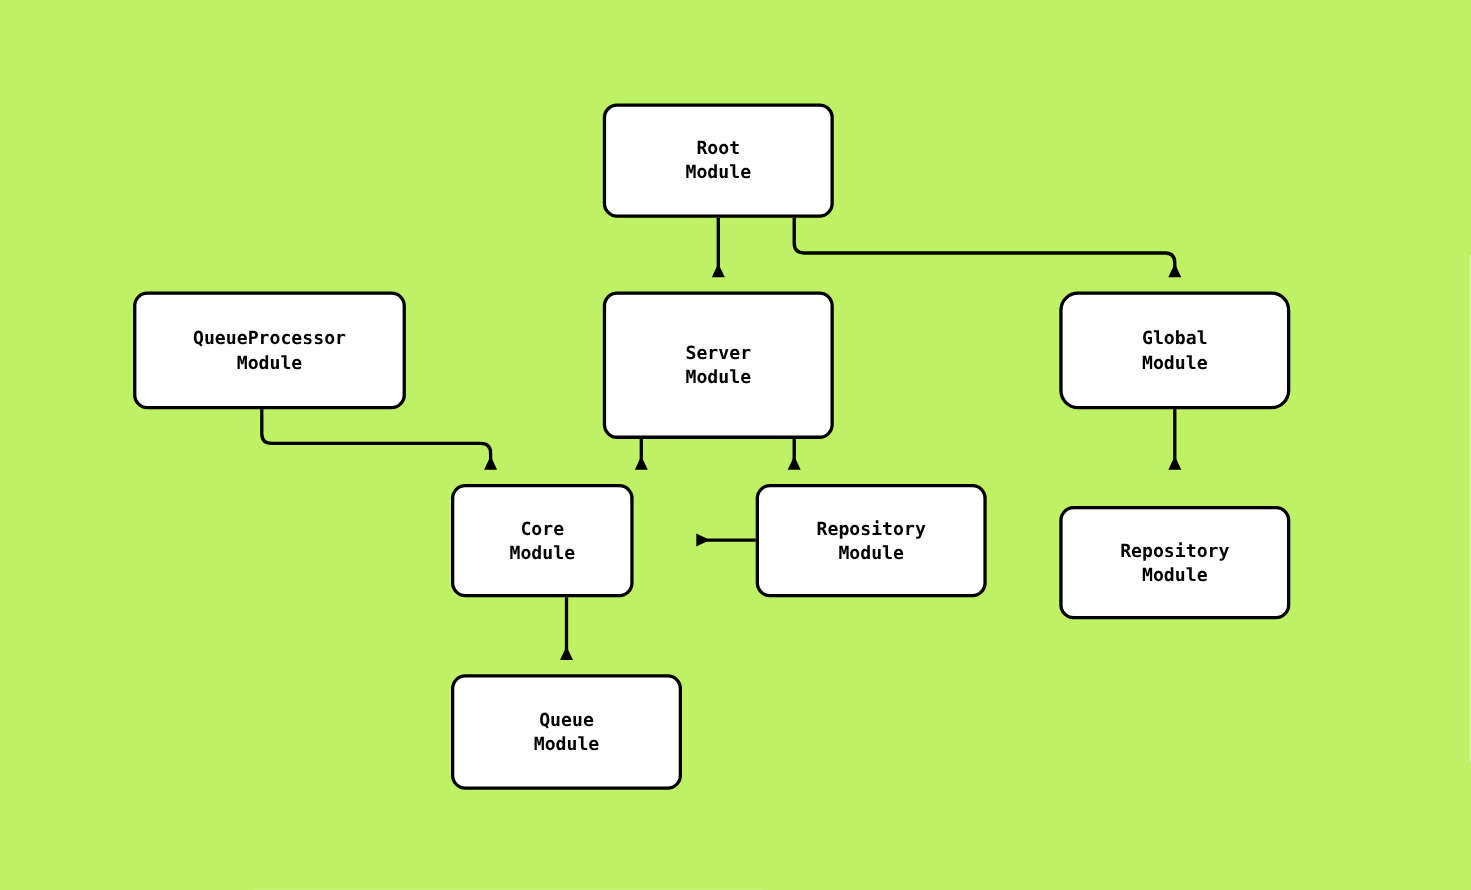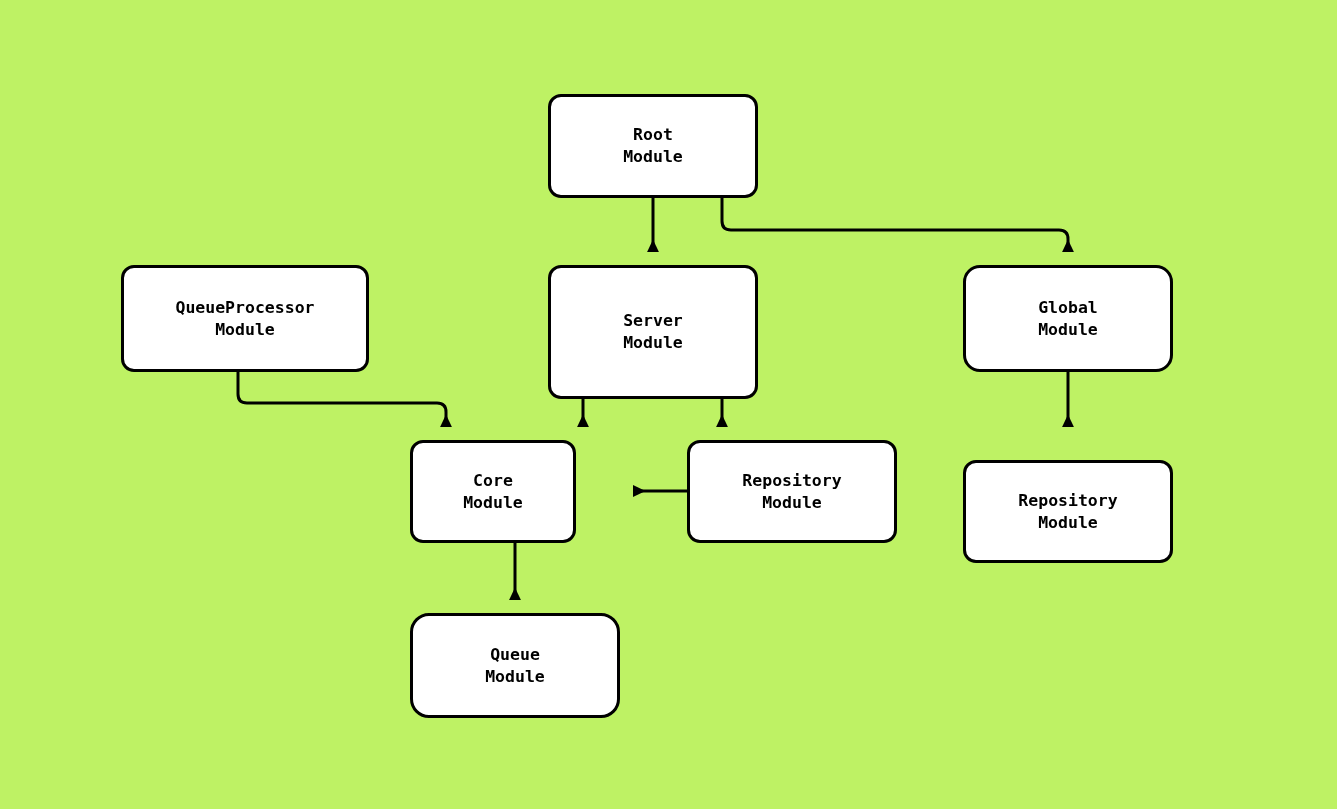--- a/index.html
+++ b/index.html
@@ -125,18 +125,18 @@
   <div class="node" style="left:687px; top:440px; width:210px; height:103px;">
     <div class="node-label">Repository
 Module</div>
   </div>
 
   <div class="node" style="left:963px; top:440px; width:210px; height:103px;margin-top:20px;">
     <div class="node-label">Repository
 Module</div>
   </div>
 
-  <div class="node" style="left:410px; top:613px; width:210px; height:105px;border-radius:19px;">
+  <div class="node" style="left:410px; top:613px; width:210px; height:105px;">
     <div class="node-label">Queue
 Module</div>
   </div>
 
 </div>
 
 </body></html>

